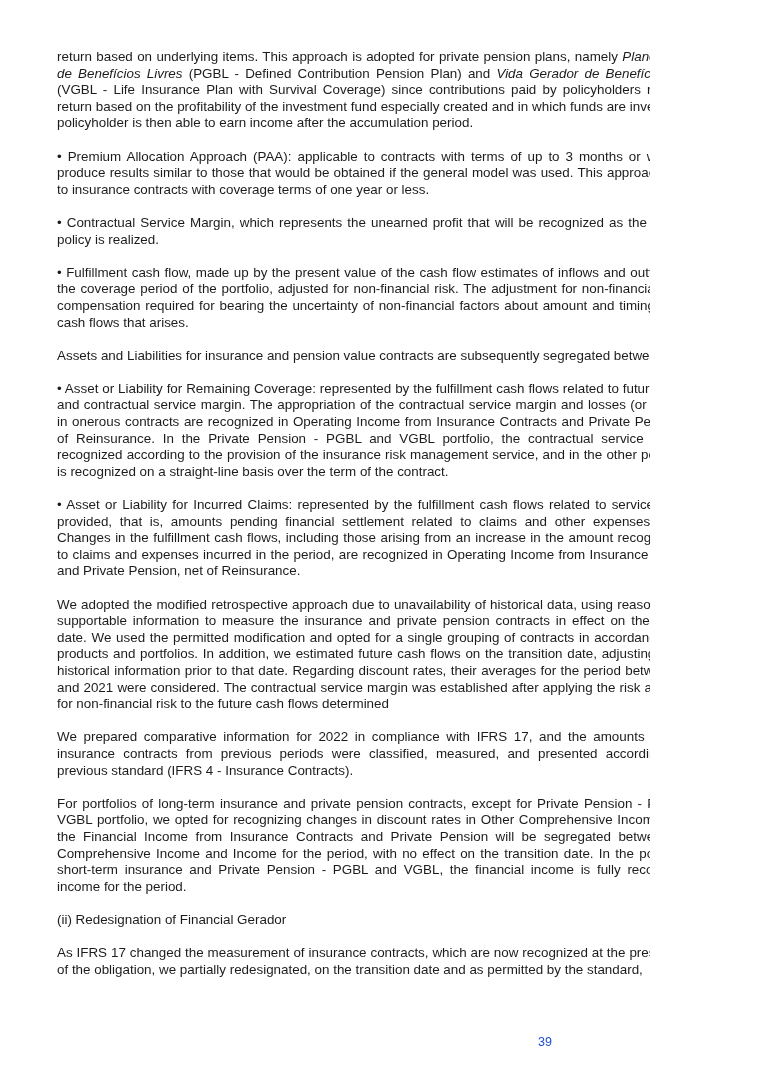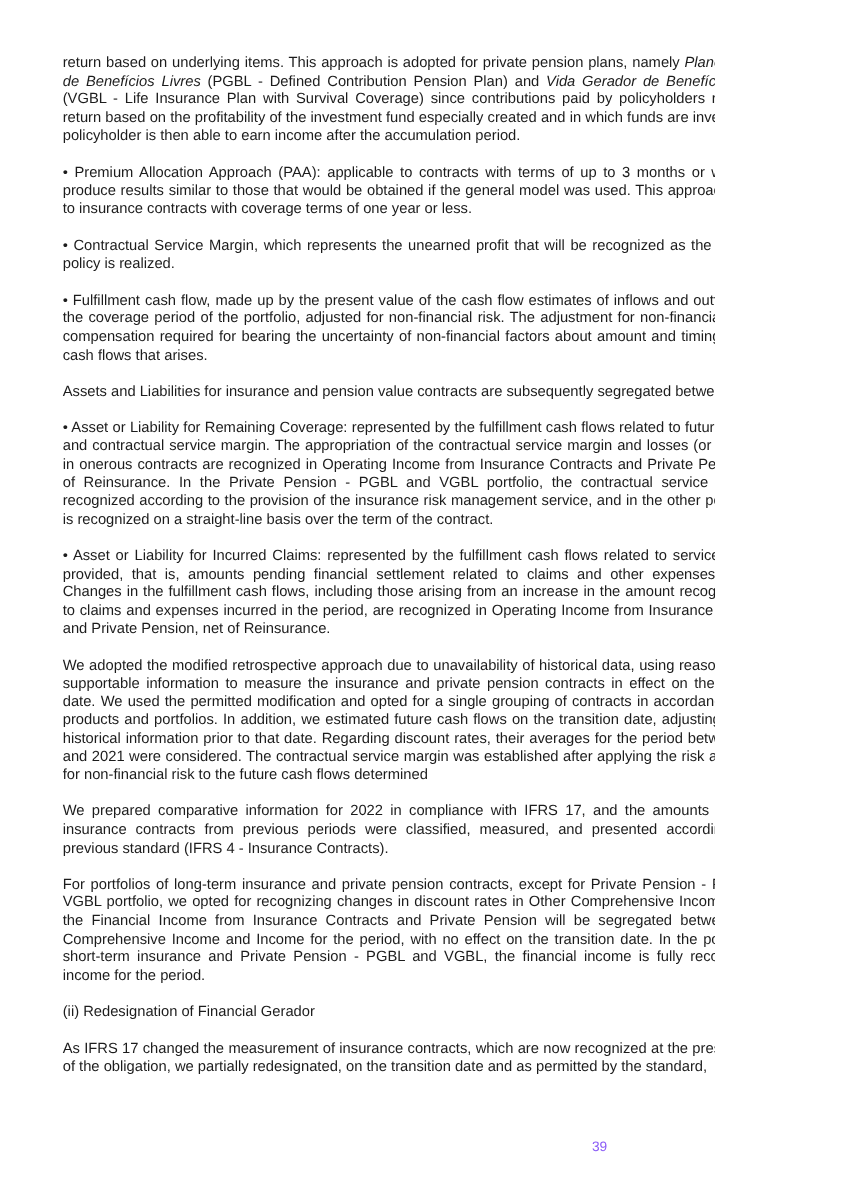--- a/index.html
+++ b/index.html
@@ -30,21 +30,21 @@
     color: #1c1c1c;
   }
   .para:last-child { margin-bottom: 0; }
   .italic { font-style: italic; }
   .page-number {
     position: absolute;
     top: 1034px;
     right: 98px;
     font-size: 12.5px;
     line-height: 16px;
-    color: #8b5cf6;
+    color: #1d4ed8;
   }
 </style>
 </head>
 <body>
 
 <div class="page">
   <div class="content">
       <p class="para"><span>return based on underlying items. This approach is adopted for private pension plans, namely </span><span class="italic">Plano Gerador de Benefícios Livres</span><span> (PGBL - Defined Contribution Pension Plan) and </span><span class="italic">Vida Gerador de Benefícios Livres</span><span> (VGBL - Life Insurance Plan with Survival Coverage) since contributions paid by policyholders result in a return based on the profitability of the investment fund especially created and in which funds are invested. The policyholder is then able to earn income after the accumulation period.</span></p>
       <p class="para"><span>• Premium Allocation Approach (PAA): applicable to contracts with terms of up to 3 months or when they produce results similar to those that would be obtained if the general model was used. This approach is used to insurance contracts with coverage terms of one year or less.</span></p>
       <p class="para"><span>• Contractual Service Margin, which represents the unearned profit that will be recognized as the insurance policy is realized.</span></p>

